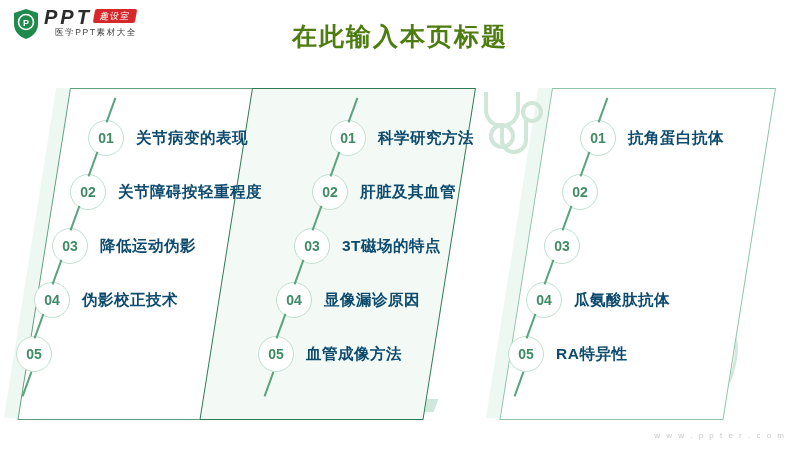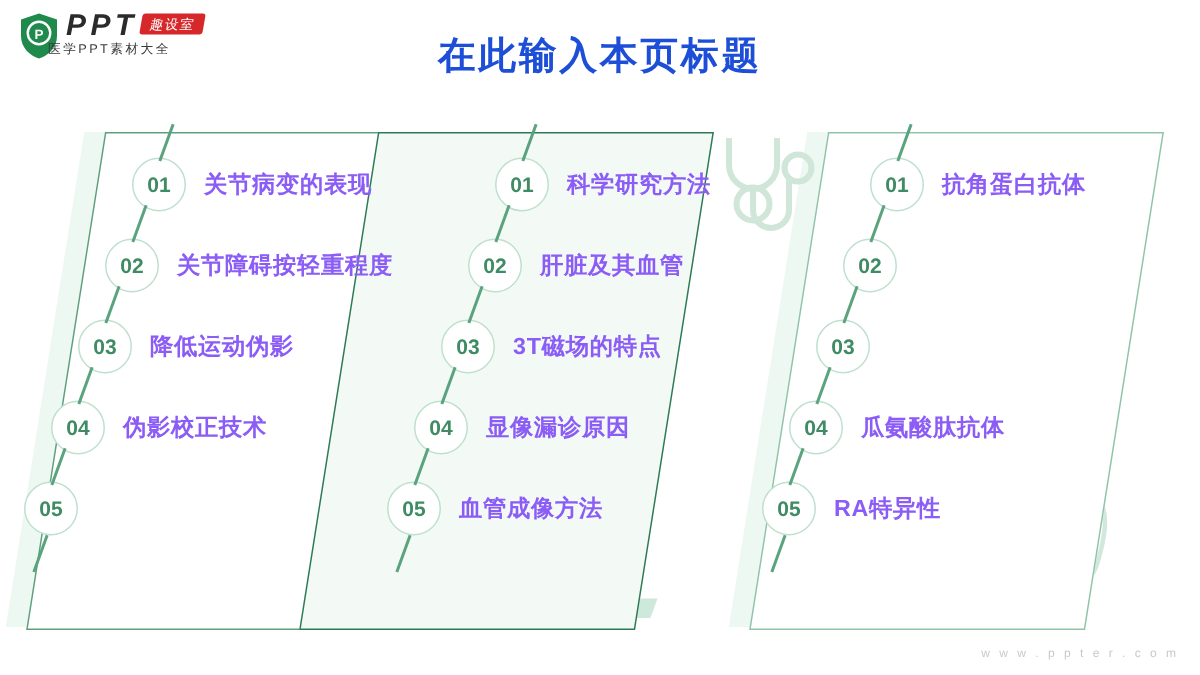--- a/index.html
+++ b/index.html
@@ -12,26 +12,26 @@
   #stage{position:absolute;inset:0;width:800px;height:450px;overflow:hidden;}
 
   
   .logo{position:absolute;left:12px;top:6px;width:150px;height:36px;}
   .logo-shield{position:absolute;left:0;top:2px;width:28px;height:32px;}
   .logo-ppt{position:absolute;left:32px;top:2px;font-size:20px;font-weight:bold;
     font-style:italic;color:#2b2b2b;letter-spacing:3px;line-height:18px;}
   .logo-badge{position:absolute;left:82px;top:3px;background:#d6282a;color:#fff;
     font-size:9px;line-height:14px;height:14px;padding:0 6px;border-radius:2px;
     transform:skewX(-10deg);letter-spacing:1px;}
-  .logo-sub{position:absolute;left:20px;top:21px;font-size:8.5px;color:#3a3a3a;
+  .logo-sub{position:absolute;left:43px;top:21px;font-size:8.5px;color:#3a3a3a;
     letter-spacing:1.6px;line-height:11px;white-space:nowrap;}
 
   
   .title{position:absolute;left:0;top:20px;width:800px;text-align:center;
-    font-size:25px;font-weight:bold;color:#1d4ed8;letter-spacing:2px;}
+    font-size:25px;font-weight:bold;color:#4d7c0f;letter-spacing:2px;}
 
   
   .panel{position:absolute;top:88px;height:330px;
     transform:skewX(-9deg);transform-origin:top left;}
   .panel.p1{left:70px;width:222px;border:1px solid #5e9f7d;background:#ffffff;}
   .panel.p2{left:252px;width:222px;border:1.4px solid #2f7a56;background:#f3faf6;}
   .panel.p3{left:552px;width:222px;border:1px solid #8fc4a9;background:#ffffff;}
 
   
   .wedge{position:absolute;transform:skewX(-9deg);background:#eef8f2;}
@@ -42,30 +42,30 @@
   .bar{position:absolute;height:13px;transform:skewX(-20deg);background:#cfe8dc;}
   .bar-sm{background:#cfe8dc;}
   .b1a{left:52px;top:399px;width:150px;}
   .b1b{left:212px;top:399px;width:20px;}
   .b2a{left:300px;top:399px;width:110px;}
   .b2b{left:418px;top:399px;width:18px;}
   .b3a{left:580px;top:399px;width:112px;}
   .b3b{left:700px;top:399px;width:18px;}
 
   
-  .col{position:absolute;top:80px;height:330px;width:250px;}
+  .col{position:absolute;top:95px;height:330px;width:250px;}
   .c1{left:48px;}
   .c2{left:290px;}
   .c3{left:540px;}
 
   .item{position:absolute;height:34px;display:flex;align-items:center;}
   .num{width:34px;height:34px;border-radius:50%;border:1.3px solid #bfe0ce;
     background:#ffffff;display:flex;align-items:center;justify-content:center;
     font-size:14px;font-weight:bold;color:#3f8b64;flex:none;}
-  .lbl{margin-left:12px;font-size:15.5px;font-weight:bold;color:#8b5cf6;
+  .lbl{margin-left:12px;font-size:15.5px;font-weight:bold;color:#0c4a6e;
     white-space:nowrap;letter-spacing:0.5px;}
 
   .dash{position:absolute;width:1.6px;height:26px;background:#5ba37e;
     transform:rotate(20deg);transform-origin:center;}
 
   .deco{position:absolute;pointer-events:none;}
   .wm{position:absolute;right:14px;bottom:10px;font-size:8px;color:#c9c9c9;
     letter-spacing:2px;margin-top:33px;}
 </style>
 </head>

